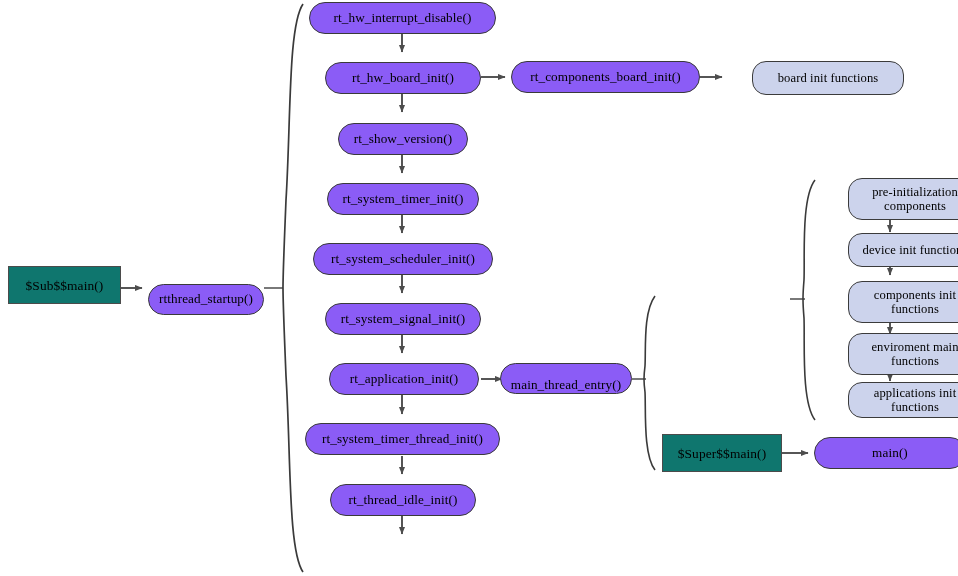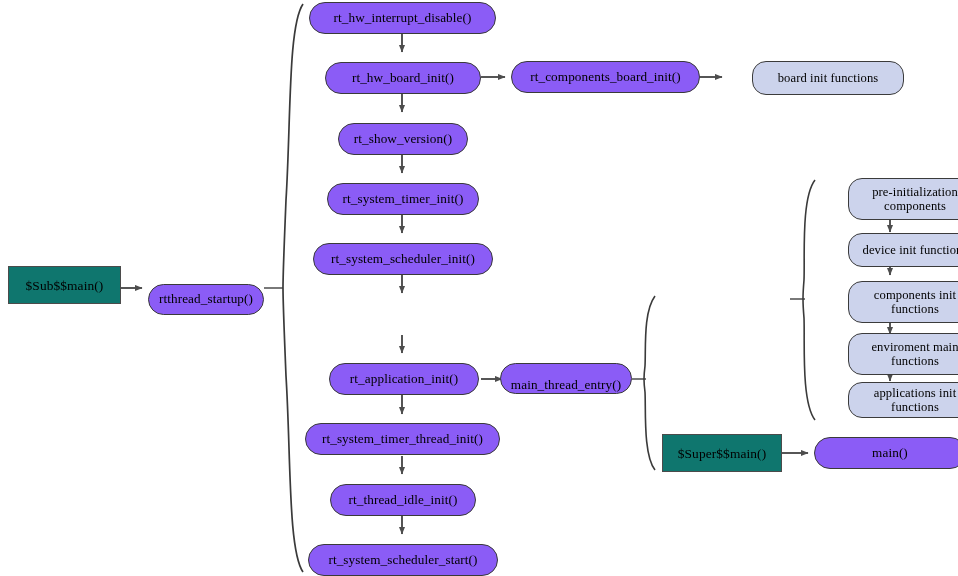--- a/index.html
+++ b/index.html
@@ -129,36 +129,36 @@
   </div>
 
   <div class="node" style="left:327px;top:183px;width:152px;height:32px;">
     <span>rt_system_timer_init()</span>
   </div>
 
   <div class="node" style="left:313px;top:243px;width:180px;height:32px;">
     <span>rt_system_scheduler_init()</span>
   </div>
 
+  <div class="node" style="left:325px;top:303px;width:156px;height:32px;">
+    <span>rt_system_signal_init()</span>
+  </div>
 
   <div class="node" style="left:329px;top:363px;width:150px;height:32px;">
     <span>rt_application_init()</span>
   </div>
 
   <div class="node" style="left:305px;top:423px;width:195px;height:32px;text-align:center;">
     <span>rt_system_timer_thread_init()</span>
   </div>
 
   <div class="node" style="left:330px;top:484px;width:146px;height:32px;">
     <span>rt_thread_idle_init()</span>
   </div>
 
-  <div class="node" style="left:308px;top:544px;width:190px;height:32px;">
-    <span>rt_system_scheduler_start()</span>
-  </div>
 
   <div class="node" style="left:511px;top:61px;width:189px;height:32px;">
     <span>rt_components_board_init()</span>
   </div>
 
   <div class="node blue" style="left:728px;top:61px;width:152px;height:32px;">
     <span>board init functions</span>
   </div>
 
   <div class="node" style="left:500px;top:363px;width:132px;height:31px;align-items:flex-end;">

